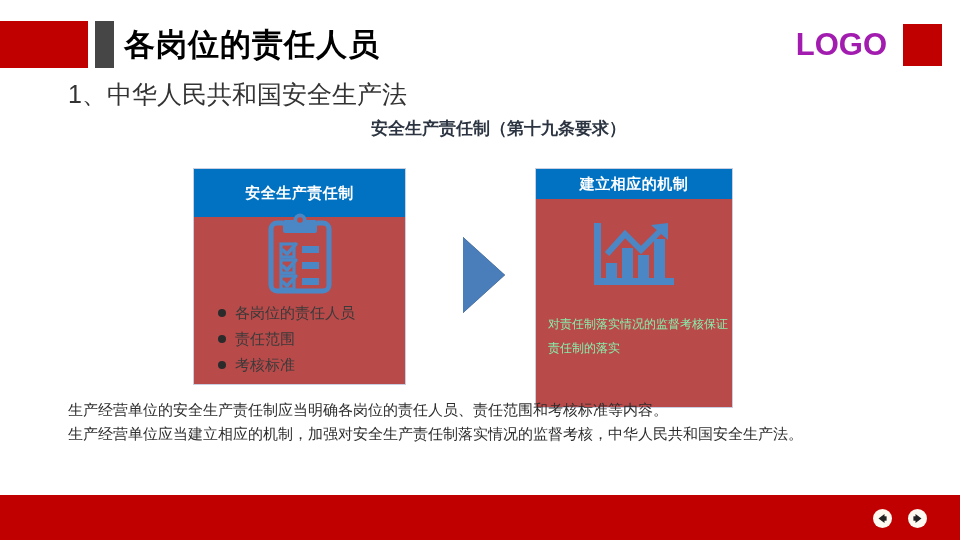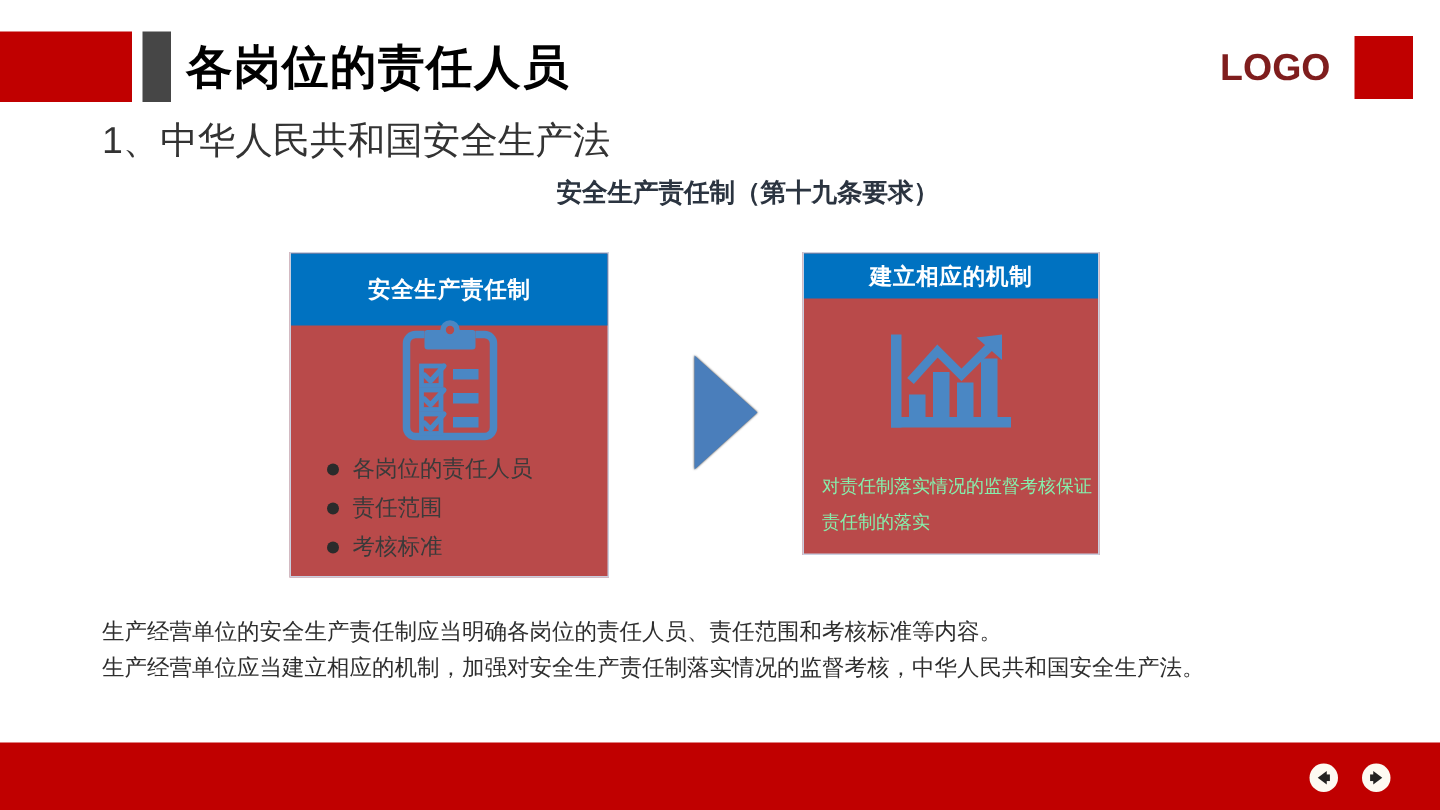--- a/index.html
+++ b/index.html
@@ -29,22 +29,22 @@
   .hdr-title {
     position:absolute; left:124px; top:22px;
     font-size:31px; font-weight:bold;
     color:#000000;
     letter-spacing:1px;
     white-space:nowrap;
     line-height:46px;
   }
   .logo-text {
     position:absolute; right:73px; top:25px;
-    font-size:25px; font-weight:bold;
-    color:#7f1d1d;
+    font-size:31px; font-weight:bold;
+    color:#a21caf;
     letter-spacing:0px;
     line-height:40px;
   }
   .logo-block {
     position:absolute; right:18px; top:24px;
     width:39px; height:42px;
     background:#c00000;
   }
 
   
@@ -63,21 +63,21 @@
     padding-left:37px;
   }
 
   
   .card {
     position:absolute;
     background:#b94a4a;
     border:1px solid #c9cfe0;
   }
   .card-left  { left:193px; top:168px; width:213px; height:217px; }
-  .card-right { left:535px; top:168px; width:198px; height:202px; }
+  .card-right { left:535px; top:168px; width:198px; height:240px; }
 
   .card-head {
     position:absolute; left:0; top:0; width:100%;
     height:48px; background:#0072c1;
     color:#ffffff; font-size:15px; font-weight:bold;
     display:flex; align-items:center; justify-content:center;
     letter-spacing:0.5px;
   }
   .card-right .card-head { height:30px; }
 
@@ -120,21 +120,20 @@
     border-left:42px solid #4a7ebb;
     filter:drop-shadow(0 0 0.6px #333333);
   }
 
   
   .body-text {
     position:absolute; left:68px; top:398px;
     width:820px;
     font-size:15px; color:#2e2e2e;
     line-height:24px;
-    margin-top:12px;
   }
 
   
   .footer-band {
     position:absolute; left:0; bottom:0;
     width:960px; height:45px;
     background:#c00000;
   }
   .nav-btn {
     position:absolute; top:509px;

